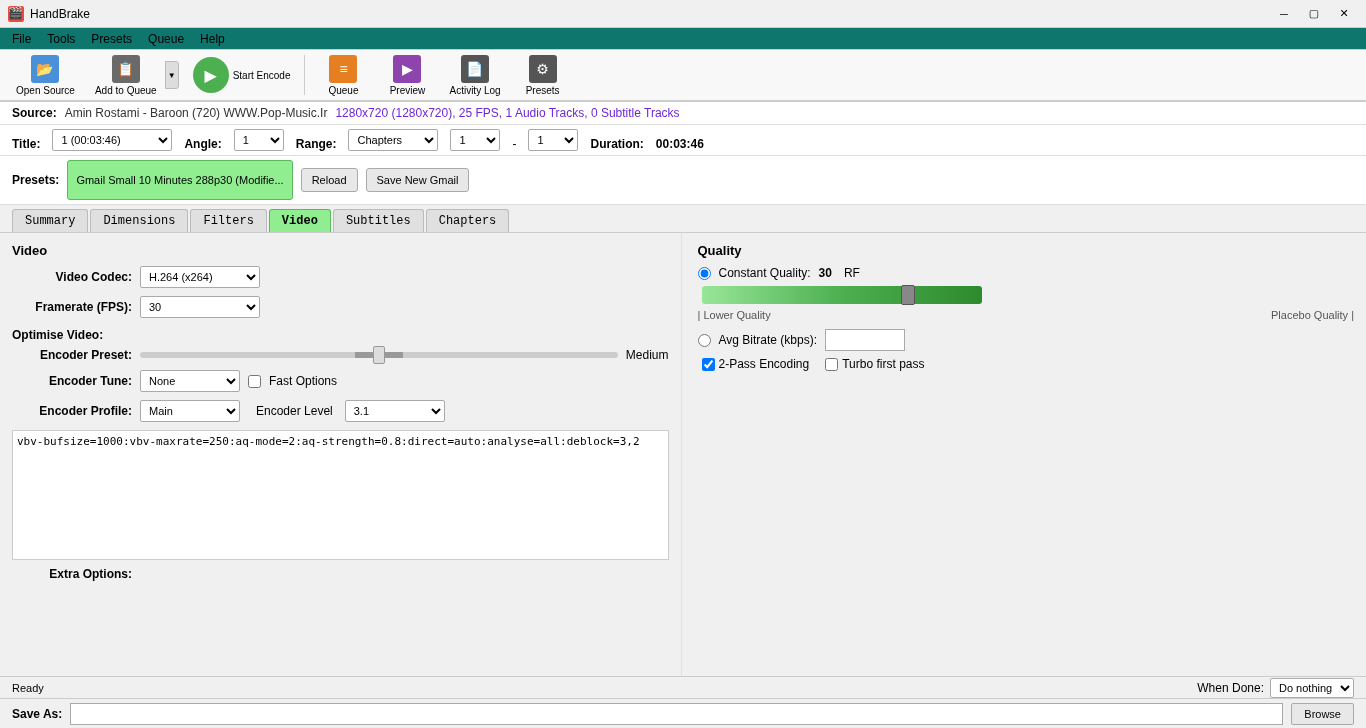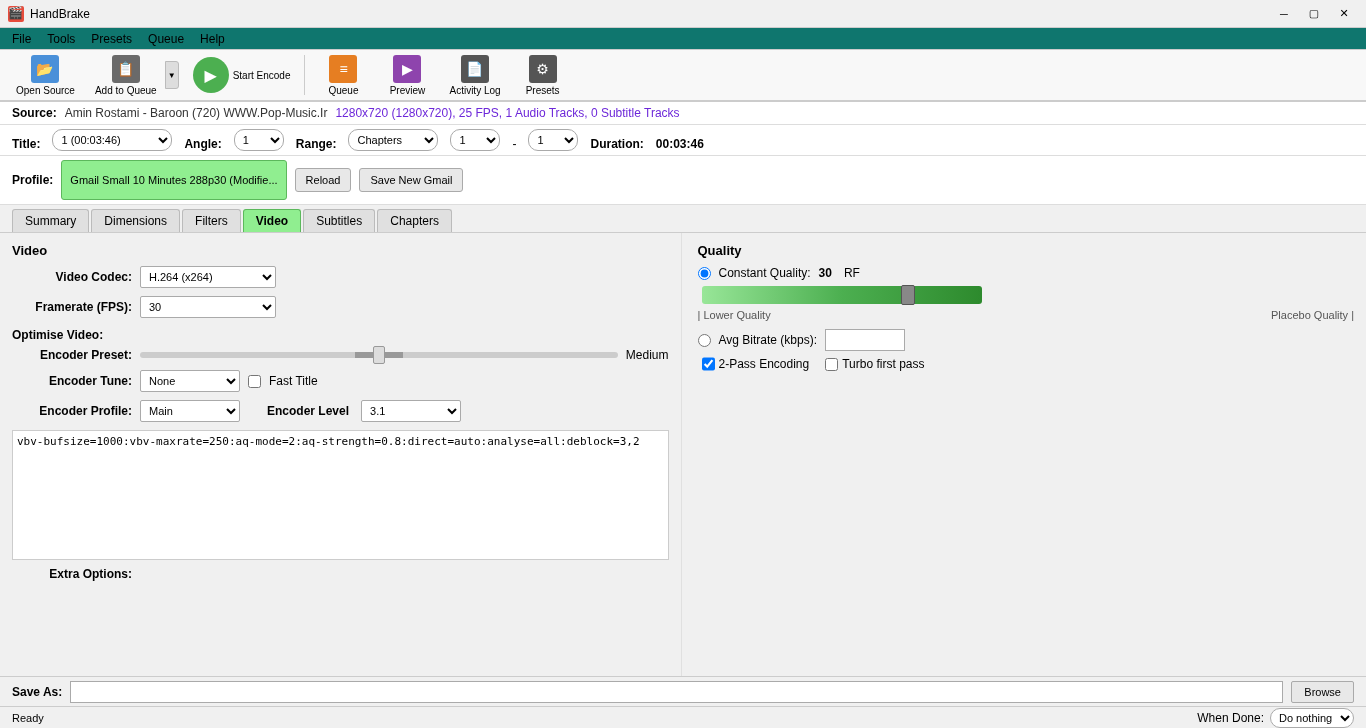--- a/index.html
+++ b/index.html
@@ -92,21 +92,21 @@
       gap: 12px;
       border-bottom: 1px solid #ddd;
       flex-wrap: nowrap;
     }
     .field-label { font-weight: bold; font-size: 12px; white-space: nowrap; }
     select, .select-fake {
       font-size: 11px;
       padding: 1px 4px;
       border: 1px solid #aaa;
       background: white;
-      border-radius: 10px;
+      border-radius: 2px;
       height: 22px;
     }
 
     
     #presets-row {
       background: #fff;
       padding: 4px 12px;
       display: flex;
       align-items: center;
       gap: 8px;
@@ -132,20 +132,21 @@
       cursor: pointer;
     }
 
     
     #tabs-bar {
       background: #f0f0f0;
       padding: 4px 12px 0;
       display: flex;
       gap: 2px;
       border-bottom: 1px solid #ccc;
+      font-family: Liberation Mono, monospace;
     }
     .tab {
       padding: 4px 12px;
       font-size: 12px;
       cursor: pointer;
       border: 1px solid #bbb;
       border-bottom: none;
       background: #e0e0e0;
       border-radius: 3px 3px 0 0;
     }
@@ -155,21 +156,21 @@
       border-color: #5cb85c;
     }
     #left-panel { flex: 1; }
     #right-panel { flex: 1; border-left: 1px solid #e0e0e0; padding-left: 16px; }
 
     .section-title { font-weight: bold; font-size: 13px; margin-bottom: 8px; }
     .field-row { display: flex; align-items: center; margin-bottom: 8px; gap: 8px; }
     .field-row .field-label { min-width: 120px; text-align: right; }
 
     .codec-select, .fps-select {
-      width: 136px; font-size: 11px; padding: 2px 4px;
+      width: 120px; font-size: 11px; padding: 2px 4px;
       border: 1px solid #aaa; background: white; border-radius: 2px; height: 22px;
     }
 
     .radio-group { display: flex; flex-direction: column; gap: 4px; margin-left: 128px; }
     .radio-row { display: flex; align-items: center; gap: 6px; font-size: 12px; }
     input[type="radio"], input[type="checkbox"] { cursor: pointer; }
 
     .opt-section-title { font-weight: bold; font-size: 12px; margin: 10px 0 6px; }
     .encoder-slider-row { display: flex; align-items: center; gap: 8px; margin-bottom: 8px; }
     .encoder-slider-row .field-label { min-width: 120px; text-align: right; }
@@ -389,21 +390,21 @@
     <span>-</span>
     <select style="width:50px;font-size:11px;">
       <option>1</option>
     </select>
 
     <span class="field-label">Duration:</span>
     <span style="font-weight:bold;">00:03:46</span>
   </div>
 
   <div id="presets-row">
-    <span class="field-label">Profile:</span>
+    <span class="field-label">Presets:</span>
     <div class="preset-display">
       <span>Gmail Small 10 Minutes 288p30 (Modifie...</span>
     </div>
     <button class="preset-btn">Reload</button>
     <button class="preset-btn" style="background:#e8e8e8;">Save New Gmail</button>
   </div>
 
   <div id="tabs-bar">
     <div class="tab">Summary</div>
     <div class="tab">Dimensions</div>
@@ -441,29 +442,29 @@
           <input type="range" class="encode-slider" value="50" min="0" max="100" style="">
           <span>Medium</span>
         </div>
 
         <div class="field-row">
           <span class="field-label">Encoder Tune:</span>
           <select class="tune-select">
             <option>None</option>
           </select>
           <input type="checkbox" style="">
-          <label>Fast Title</label>
+          <label>Fast Options</label>
         </div>
 
         <div class="field-row">
           <span class="field-label">Encoder Profile:</span>
           <select class="profile-select">
             <option>Main</option>
           </select>
-          <span style="margin-left:19px;font-weight:bold;">Encoder Level</span>
+          <span style="margin-left:8px;">Encoder Level</span>
           <select class="level-select" style="margin-left:4px;">
             <option>3.1</option>
           </select>
         </div>
 
         <div style="margin-top:8px;">
           <textarea id="extra-options-area" style="width: 100%; height: 130px; border: 1px solid rgb(204, 204, 204); font-size: 11px; padding: 4px; resize: none; font-family: monospace;">vbv-bufsize=1000:vbv-maxrate=250:aq-mode=2:aq-strength=0.8:direct=auto:analyse=all:deblock=3,2</textarea>
         </div>
         <div style="display:flex;align-items:flex-end;margin-top:4px;">
           <span style="font-weight:bold;font-size:12px;min-width:120px;text-align:right;">Extra Options:</span>
@@ -488,41 +489,41 @@
           <span>Placebo Quality |</span>
         </div>
 
         <div class="avg-bitrate-row">
           <input type="radio" name="quality-type" style="">
           <span>Avg Bitrate (kbps):</span>
           <input type="text" class="bitrate-input" value="" style="">
         </div>
 
         <div class="twopass-row">
-          <div style="display:flex;gap:4px;">
+          <div style="display:flex;align-items:center;gap:4px;">
             <input type="checkbox" checked="" style="">
             <label>2-Pass Encoding</label>
           </div>
           <div style="display:flex;align-items:center;gap:4px;">
             <input type="checkbox" style="">
             <label>Turbo first pass</label>
           </div>
         </div>
       </div>
-    </div>
-
-    <div id="save-as-bar">
-      <span class="field-label">Save As:</span>
-      <input type="text" id="save-as-input" value="" style="">
-      <button id="browse-btn">Browse</button>
     </div>
 
     <div id="statusbar">
       <span class="status-text">Ready</span>
       <div style="display:flex;align-items:center;gap:6px;">
         <span>When Done:</span>
         <select style="font-size:11px;height:20px;">
           <option>Do nothing</option>
         </select>
       </div>
     </div>
+
+    <div id="save-as-bar">
+      <span class="field-label">Save As:</span>
+      <input type="text" id="save-as-input" value="" style="">
+      <button id="browse-btn">Browse</button>
+    </div>
   </div>
 </div>
 
 </body></html>

